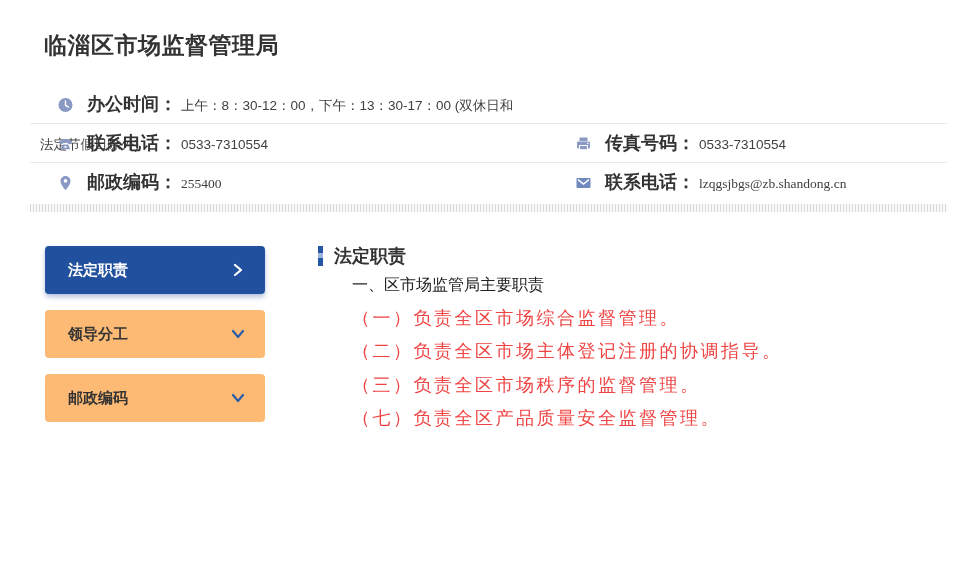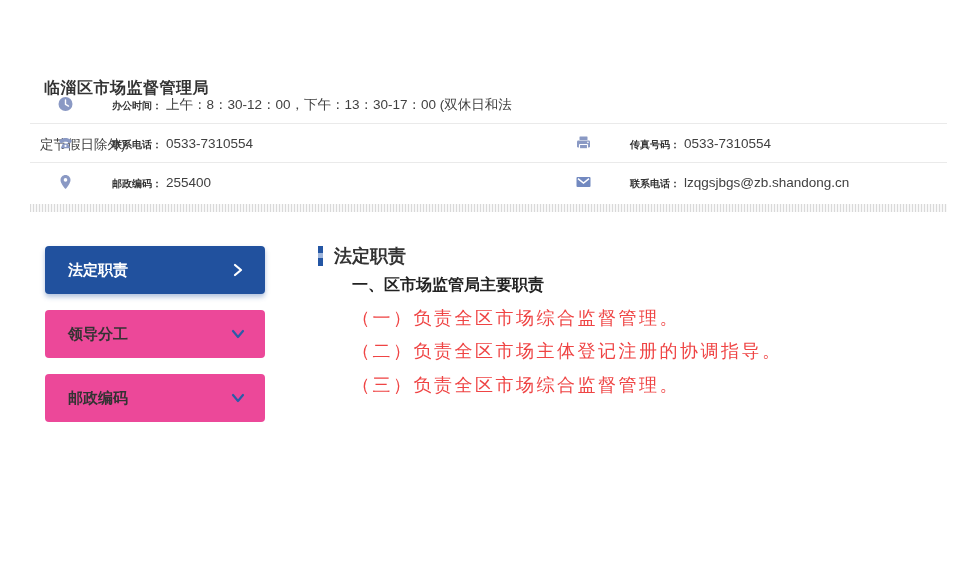--- a/index.html
+++ b/index.html
@@ -2,78 +2,77 @@
 <html><head>
 <meta charset="utf-8">
 <style>
   * { margin: 0; padding: 0; box-sizing: border-box; }
   html, body { width: 959px; height: 575px; background: #fff; overflow: hidden; }
   body { font-family: "Liberation Sans", sans-serif; color: #333; position: relative; }
 
   
   .page-title {
     position: absolute; left: 44px; top: 30px;
-    font-size: 16px; font-weight: bold; color: #333;
+    font-size: 23px; font-weight: bold; color: #333;
     letter-spacing: 0.5px;
-    margin-top: 48px;
   }
 
   
   .info { position: absolute; top: 85px; left: 30px; width: 917px; }
   .info-row { position: relative; height: 39px; border-bottom: 1px solid #eaeaea; }
   .info-row.last { border-bottom: none; }
   .cell {
     position: absolute; top: 0; line-height: 39px;
     font-size: 13.5px; color: #404040; white-space: normal;
   }
-  .cell .lbl { font-weight: bold; font-size: 10px; color: #333; margin-right: 4px; margin-left: 25px; }
+  .cell .lbl { font-weight: bold; font-size: 18px; color: #333; margin-right: 4px; }
   .cell.left  { left: 10px; width: 476px; text-indent: 17px; }
   .cell.left .val, .cell.left .lbl { text-indent: 0; }
   .cell.right { left: 515px; width: 402px; text-indent: 30px; }
   .cell .icn {
     display: inline-block; width: 17px; height: 16px;
     vertical-align: -3px; margin-right: 13px; text-indent: 0;
   }
   .cell .icn svg { display: block; }
   
   .info-row { z-index: 1; }
   .info-row:nth-child(2) { z-index: 2; }
-  .info-row:nth-child(3) { z-index: 3; }
+  .info-row:nth-child(3) { z-index: 3; font-family: Liberation Serif, serif; }
 
   .hatch-divider {
     position: absolute; top: 204px; left: 30px; width: 917px; height: 8px;
     background: repeating-linear-gradient(90deg, #d9d9d9 0 1px, #f8f8f8 1px 3px);
   }
 
   
   .sidebar { position: absolute; left: 45px; top: 246px; width: 220px; }
   .side-item {
     height: 48px; margin-bottom: 16px; border-radius: 4px;
-    background: #ec4899; color: #333;
+    background: #fdba74; color: #333;
     display: flex; align-items: center; justify-content: space-between;
     padding: 0 20px 0 23px; font-size: 15px; font-weight: bold;
     cursor: pointer;
   }
   .side-item.active {
     background: #21519e; color: #fff;
     box-shadow: 0 3px 5px rgba(33, 81, 158, 0.35);
   }
   .side-item .chev { display: inline-flex; width: 14px; height: 14px; }
 
   
   .content { position: absolute; left: 318px; top: 244px; width: 632px; }
   .content-heading { display: flex; align-items: center; }
   .heading-bar {
     width: 5px; height: 20px; margin-right: 11px;
     background: linear-gradient(#2456a4 0 36%, #9db5dc 36% 58%, #2456a4 58% 100%);
   }
   .heading-text { font-size: 18px; font-weight: bold; color: #333; }
   .content-subtitle {
     position: absolute; left: 34px; top: 31px;
-    font-size: 16px; font-weight: bold; color: #222;
+    font-size: 16px; font-weight: normal; color: #222;
   }
   .duty-list {
     position: absolute; left: 34px; top: 57px; list-style: none;
   }
   .duty-list li {
     line-height: 33.4px; font-size: 18px; color: #ef4444;
     font-family: "DejaVu Serif", serif; letter-spacing: 2.5px;
   }
 </style>
 </head>
@@ -168,15 +167,16 @@
 
 <main class="content">
   <div class="content-heading">
     <span class="heading-bar"></span>
     <span class="heading-text">法定职责</span>
   </div>
   <h2 class="content-subtitle">一、区市场监管局主要职责</h2>
   <ul class="duty-list">
     <li>（一）负责全区市场综合监督管理。</li>
     <li>（二）负责全区市场主体登记注册的协调指导。</li>
-    <li>（三）负责全区市场综合监督管理。</li>
+    <li>（三）负责全区市场秩序的监督管理。</li>
+    <li>（七）负责全区产品质量安全监督管理。</li>
   </ul>
 </main>
 
 </body></html>

